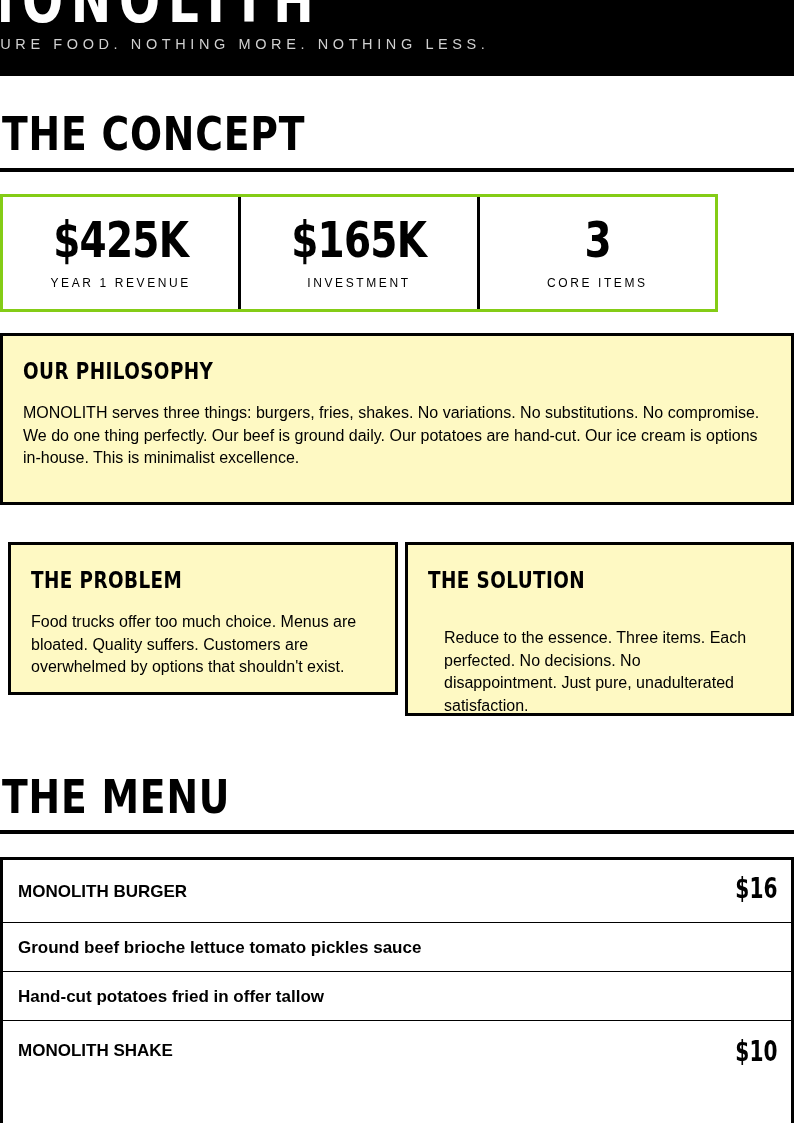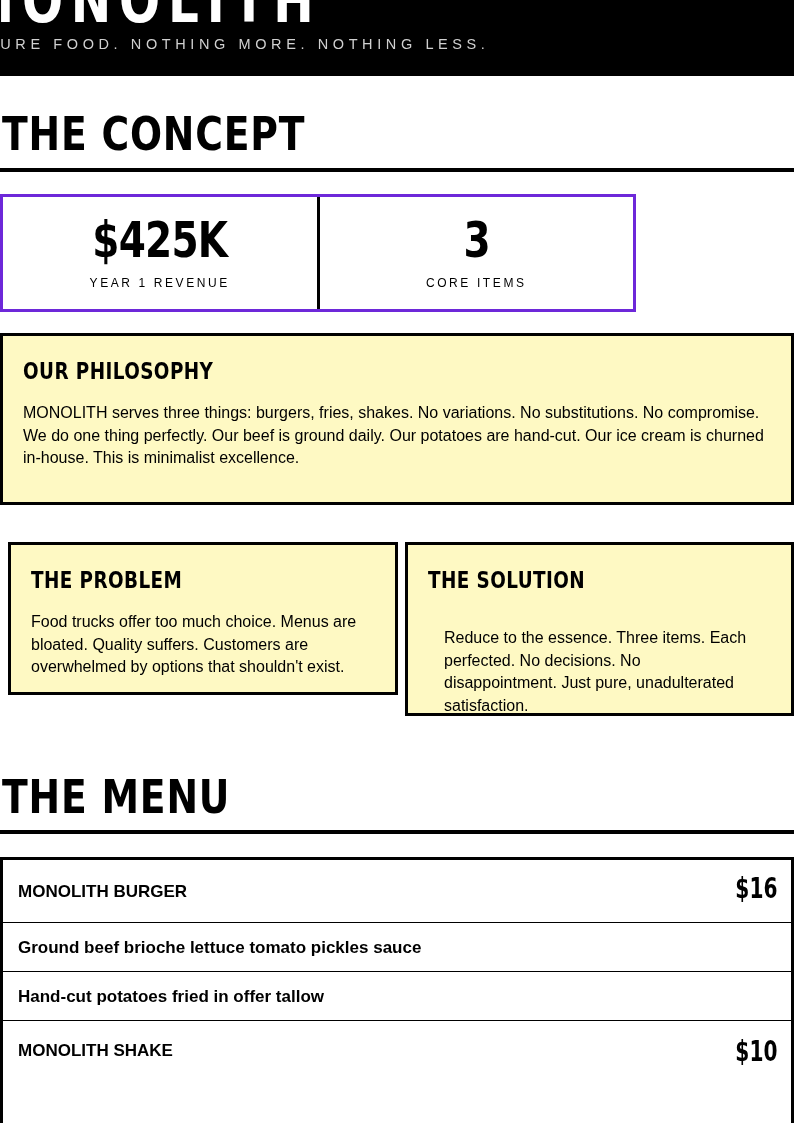--- a/index.html
+++ b/index.html
@@ -5,21 +5,21 @@
   html, body { margin: 0; padding: 0; background: #ffffff; }
   body { width: 794px; height: 1123px; overflow: hidden; position: relative; font-family: "Liberation Sans", "DejaVu Sans", sans-serif; color: #000; }
 
   .header { position: absolute; left: 0; top: 0; width: 794px; height: 76px; background: #000; overflow: hidden; }
   .header-title { position: absolute; left: -34px; top: -36px; color: #fff; font-family: "DejaVu Sans", sans-serif; font-weight: bold; font-size: 62px; letter-spacing: 10px; white-space: nowrap; transform: scaleX(0.78); transform-origin: left top; }
   .header-tagline { position: absolute; left: -14px; top: 36px; color: #d0d0d0; font-family: "Liberation Sans", sans-serif; font-size: 14.5px; letter-spacing: 4.6px; white-space: nowrap; }
 
   .section-title { position: absolute; left: 2px; color: #000; font-family: "DejaVu Sans", sans-serif; font-weight: bold; font-size: 46px; white-space: nowrap; transform: scaleX(0.82); transform-origin: left top; letter-spacing: 1px; line-height: 1; }
   .section-rule { position: absolute; left: 0; width: 794px; height: 4px; background: #000; }
 
-  .stats { position: absolute; left: 0; top: 194px; width: 636px; height: 118px; display: flex; box-sizing: border-box; border: 3px solid #6d28d9; }
+  .stats { position: absolute; left: 0; top: 194px; width: 718px; height: 118px; display: flex; box-sizing: border-box; border: 3px solid #84cc16; }
   .stat { flex: 1; box-sizing: border-box; text-align: center; position: relative; }
   .stat + .stat { border-left: 3px solid #000; }
   .stat-value { position: absolute; left: 0; right: 0; top: 18px; font-family: "DejaVu Sans", sans-serif; font-weight: bold; font-size: 50px; line-height: 1; letter-spacing: -1px; transform: scaleX(0.78); transform-origin: center top; }
   .stat-label { position: absolute; left: 0; right: 0; top: 79px; font-family: "Liberation Sans", sans-serif; font-size: 12px; letter-spacing: 2.6px; }
 
   .box { position: absolute; box-sizing: border-box; border: 3px solid #000; background: #fef9c3; }
   .box-title { position: absolute; left: 20px; top: 24px; font-family: "DejaVu Sans", sans-serif; font-weight: bold; font-size: 23px; line-height: 1; white-space: nowrap; transform: scaleX(0.80); transform-origin: left top; letter-spacing: 0.5px; }
   .box-text { position: absolute; left: 20px; right: 20px; top: 66px; font-family: "Liberation Sans", sans-serif; font-size: 16px; line-height: 22.5px; }
 
   .menu { position: absolute; left: 0; top: 857px; width: 794px; box-sizing: border-box; border: 3px solid #000; border-bottom: none; height: 266px; }
@@ -41,28 +41,32 @@
 <section>
   <h1 class="section-title" style="top:111px; margin:0;">THE CONCEPT</h1>
   <div class="section-rule" style="top:168px;"></div>
 
   <div class="stats">
     <div class="stat">
       <div class="stat-value">$425K</div>
       <div class="stat-label">YEAR 1 REVENUE</div>
     </div>
     <div class="stat">
+      <div class="stat-value">$165K</div>
+      <div class="stat-label">INVESTMENT</div>
+    </div>
+    <div class="stat">
       <div class="stat-value">3</div>
       <div class="stat-label">CORE ITEMS</div>
     </div>
   </div>
 
   <div class="box" style="left:0; top:333px; width:794px; height:172px;">
     <h2 class="box-title" style="margin:0;">OUR PHILOSOPHY</h2>
-    <p class="box-text" style="margin:0;">MONOLITH serves three things: burgers, fries, shakes. No variations. No substitutions. No compromise. We do one thing perfectly. Our beef is ground daily. Our potatoes are hand-cut. Our ice cream is churned in-house. This is minimalist excellence.</p>
+    <p class="box-text" style="margin:0;">MONOLITH serves three things: burgers, fries, shakes. No variations. No substitutions. No compromise. We do one thing perfectly. Our beef is ground daily. Our potatoes are hand-cut. Our ice cream is options in-house. This is minimalist excellence.</p>
   </div>
 
   <div class="box" style="left:8px; top:542px; width:390px; height:153px;">
     <h2 class="box-title" style="margin:0;">THE PROBLEM</h2>
     <p class="box-text" style="margin:0;">Food trucks offer too much choice. Menus are bloated. Quality suffers. Customers are overwhelmed by options that shouldn't exist.</p>
   </div>
 
   <div class="box" style="left:405px; top:542px; width:389px; height:174px;padding-left:12px;">
     <h2 class="box-title" style="margin:0;">THE SOLUTION</h2>
     <p class="box-text" style="margin:16px;">Reduce to the essence. Three items. Each perfected. No decisions. No disappointment. Just pure, unadulterated satisfaction.</p>

